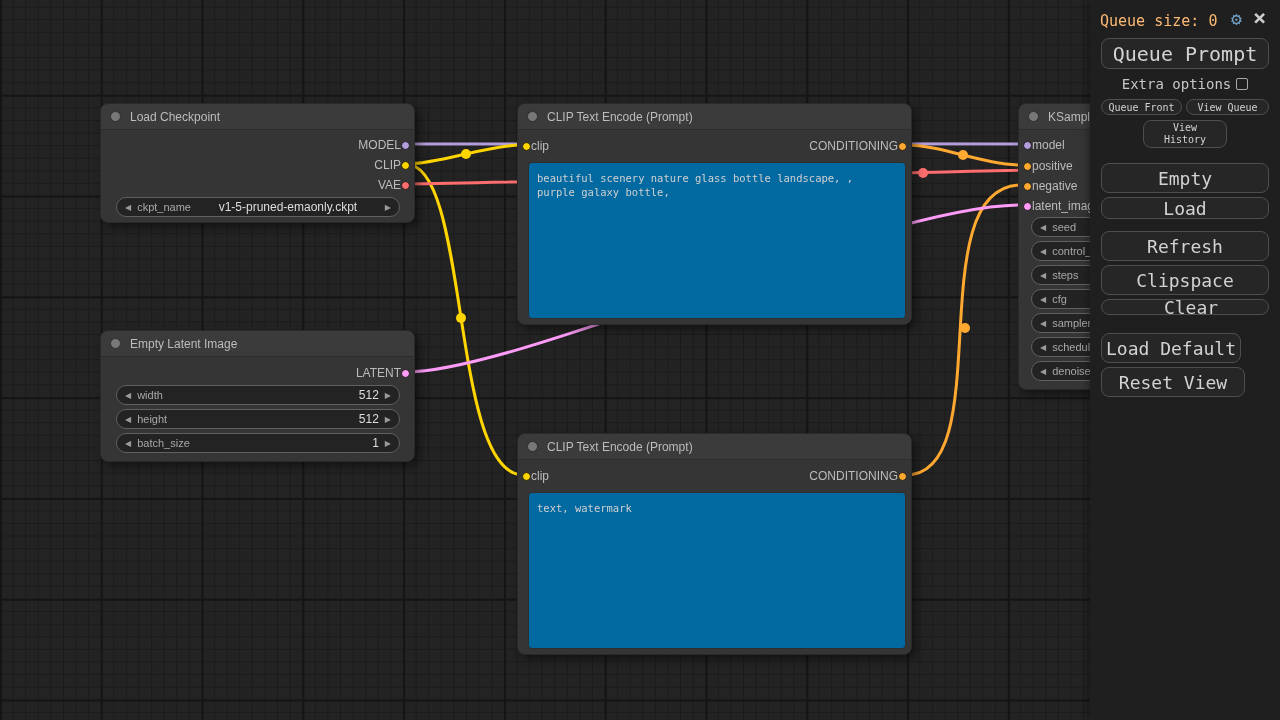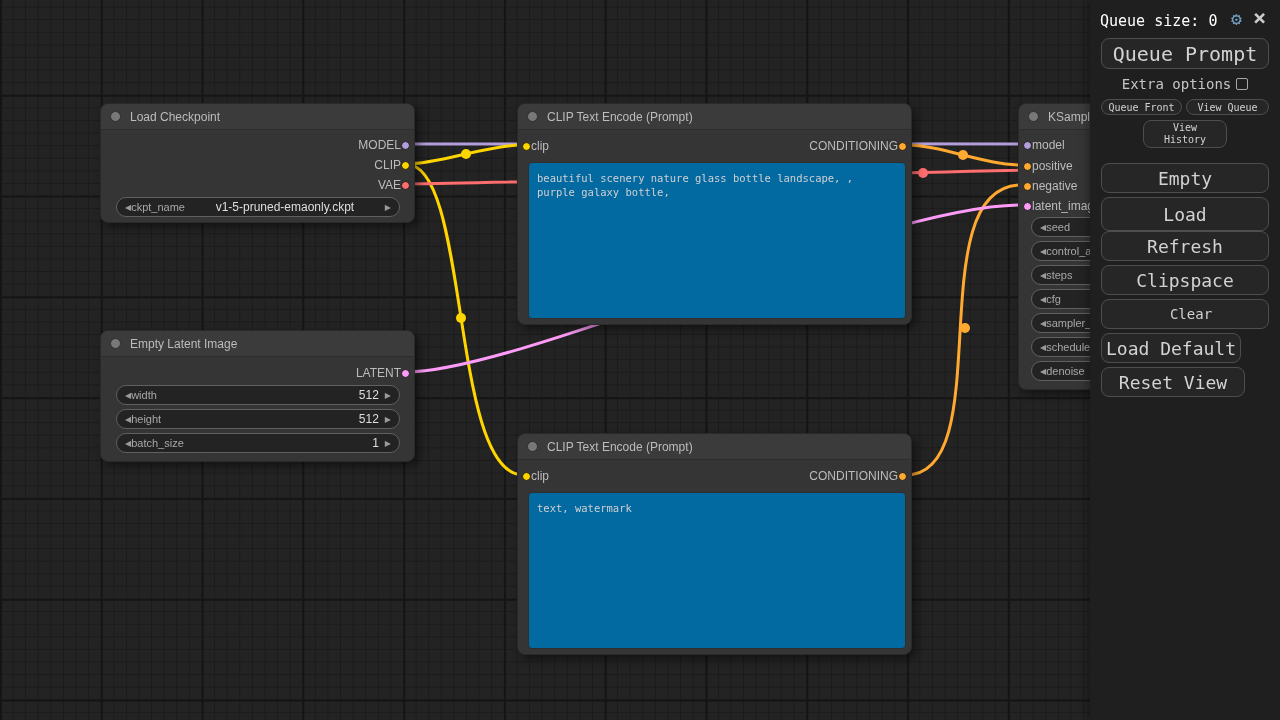--- a/index.html
+++ b/index.html
@@ -37,42 +37,42 @@
   .slot.in{left:4px;}
   .slot.out{right:4px;}
   .slot-dot{width:9px;height:9px;border-radius:50%;border:1px solid #1a1a1a;box-sizing:border-box;flex:none;}
   .slot-label{font-size:12px;color:#bcbcbc;white-space:nowrap;}
   .widget{
     position:absolute;height:20px;background:#232323;border:1px solid #606060;
     border-radius:10px;display:flex;align-items:center;padding:0 8px;
     box-sizing:border-box;font-size:11px;color:#a8a8a8;overflow:hidden;white-space:nowrap;
   }
   .warrow{font-family:"DejaVu Sans",sans-serif;font-size:8px;color:#9a9a9a;flex:none;}
-  .wlabel{}
+  .wlabel{margin-left:6px;}
   .wvalue{margin-left:auto;margin-right:6px;color:#dedede;font-size:12px;}
   .wvalue.center{margin:0;flex:1;text-align:center;}
   .textbox{
     position:absolute;background:#0369a1;border:1px solid #2e2e2e;border-radius:4px;
     font-family:"DejaVu Sans Mono",monospace;font-size:10.5px;line-height:14px;
     color:#d0d0d0;padding:8px;box-sizing:border-box;white-space:pre-wrap;word-break:break-word;
     overflow:hidden;
   }
 
   .menu{
     position:absolute;left:1090px;top:0;width:190px;height:720px;z-index:10;
     background:#1f1f1f;box-shadow:-2px 0 8px rgba(0,0,0,0.35);
     font-family:"DejaVu Sans Mono",monospace;
   }
   .mbtn{
     position:absolute;background:#262626;border:1px solid #4e4e4e;border-radius:8px;
     color:#d2d2d2;display:flex;align-items:center;justify-content:center;
     font-family:"DejaVu Sans Mono",monospace;box-sizing:border-box;text-align:center;
     cursor:pointer;
   }
-  .queue-size{position:absolute;left:10px;top:12px;font-size:15px;color:#ffffff;white-space:nowrap;}
+  .queue-size{position:absolute;left:10px;top:12px;font-size:15px;color:#fdba74;white-space:nowrap;}
   .gear{position:absolute;left:141px;top:9px;font-size:18px;color:#74a3c9;cursor:pointer;line-height:20px;}
   .close-x{position:absolute;left:163px;top:6px;font-size:22px;color:#cccccc;cursor:pointer;line-height:24px;font-weight:bold;}
   .extra-row{position:absolute;left:0;right:0;top:76px;height:16px;display:flex;align-items:center;justify-content:center;gap:5px;}
   .extra-label{font-size:14px;color:#c6c6c6;}
   .checkbox{width:12px;height:12px;border:1px solid #a8a8a8;border-radius:2px;background:transparent;box-sizing:border-box;cursor:pointer;}
 </style>
 </head>
 <body>
 
 <svg class="wires" width="1280" height="720">
@@ -242,19 +242,19 @@
   <div class="extra-row">
     <span class="extra-label">Extra options</span>
     <span class="checkbox"></span>
   </div>
 
   <div class="mbtn" style="left:11px;top:99px;width:81px;height:16px;font-size:10px;">Queue Front</div>
   <div class="mbtn" style="left:96px;top:99px;width:83px;height:16px;font-size:10px;">View Queue</div>
   <div class="mbtn" style="left:53px;top:120px;width:84px;height:28px;font-size:10px;line-height:12px;padding:0 16px;">View History</div>
 
   <div class="mbtn" style="left:11px;top:163px;width:168px;height:30px;font-size:18px;">Empty</div>
-  <div class="mbtn" style="left:11px;top:197px;width:168px;height:34px;font-size:18px;">Load</div>
+  <div class="mbtn" style="left:11px;top:197px;width:168px;height:22px;font-size:18px;">Load</div>
   <div class="mbtn" style="left:11px;top:231px;width:168px;height:30px;font-size:18px;">Refresh</div>
   <div class="mbtn" style="left:11px;top:265px;width:168px;height:30px;font-size:18px;">Clipspace</div>
-  <div class="mbtn" style="left:11px;top:299px;width:168px;height:30px;font-size:14px;padding-left:12px;">Clear</div>
+  <div class="mbtn" style="left:11px;top:299px;width:168px;height:16px;font-size:18px;padding-left:12px;">Clear</div>
   <div class="mbtn" style="left:11px;top:333px;width:140px;height:30px;font-size:18px;">Load Default</div>
   <div class="mbtn" style="left:11px;top:367px;width:144px;height:30px;font-size:18px;">Reset View</div>
 </div>
 
 </body></html>

